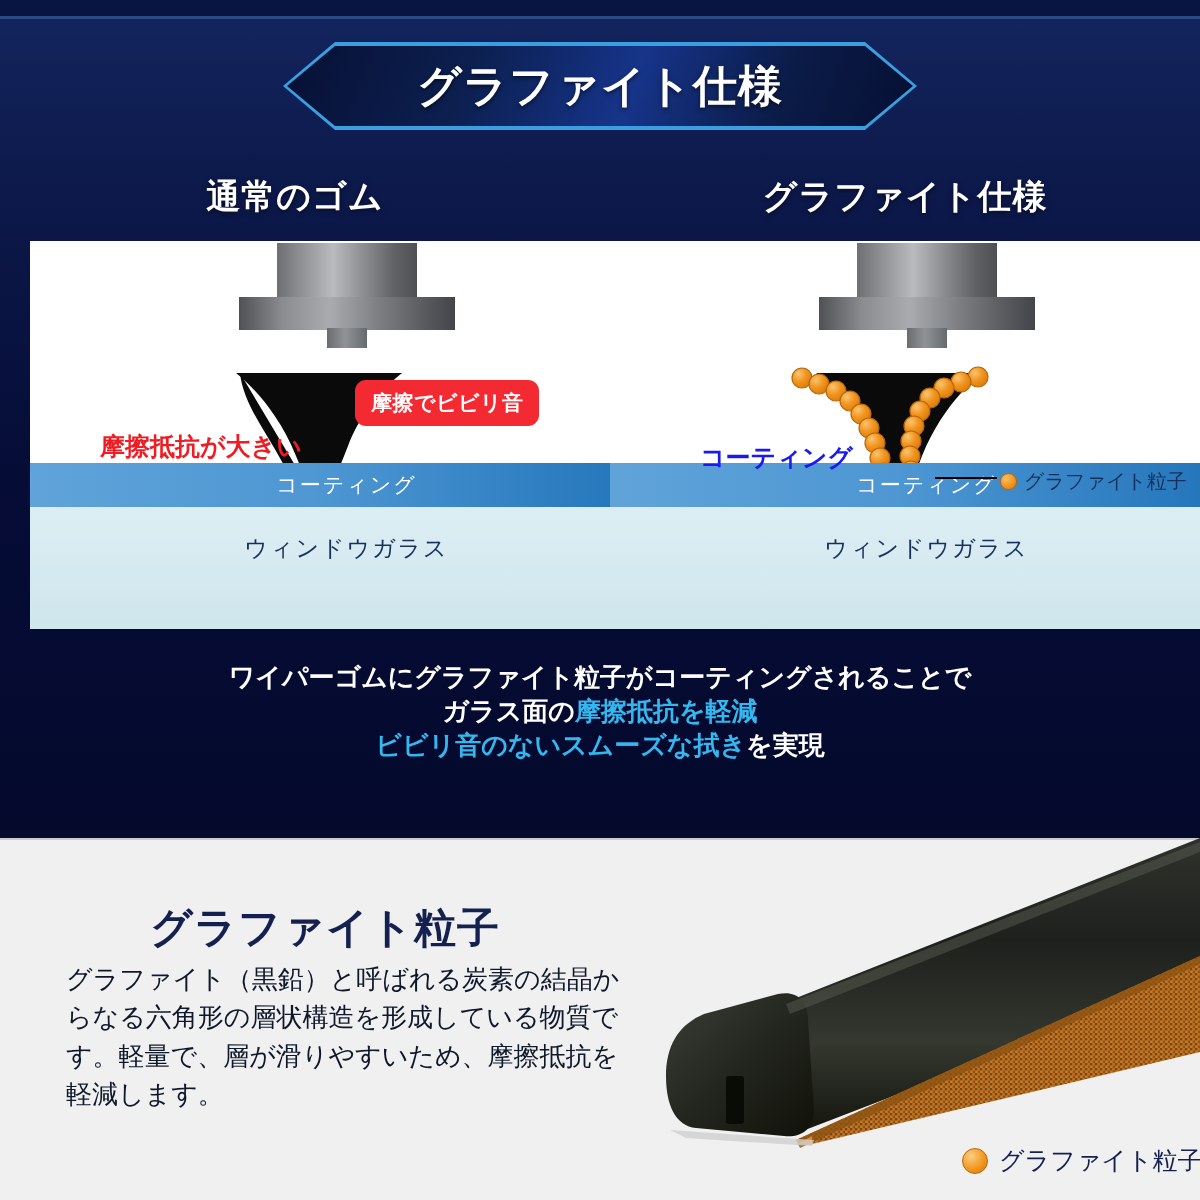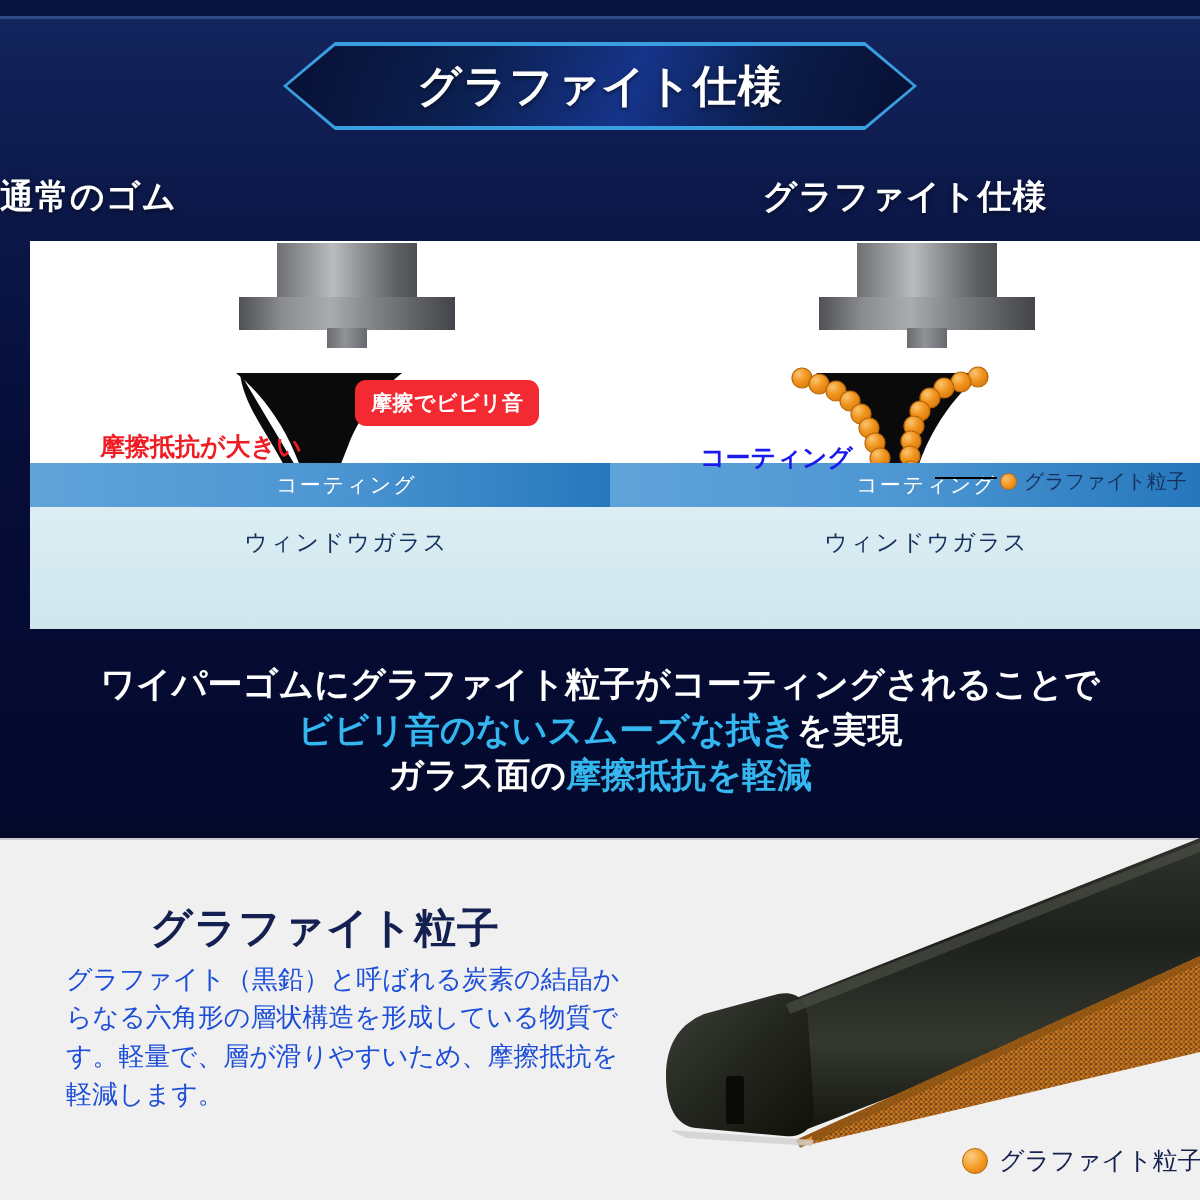--- a/index.html
+++ b/index.html
@@ -38,42 +38,42 @@
   .banner-title{
     color:#ffffff; font-size:44px; font-weight:bold; letter-spacing:1px;
     text-shadow:0 2px 4px rgba(0,0,0,.55);
   }
 
   
   .panel-title{
     position:absolute; color:#ffffff; font-size:34px; font-weight:bold;
     letter-spacing:1px; text-shadow:0 2px 5px rgba(0,0,0,.5);
   }
-  .panel-title.left { left:0; top:158px; width:590px; text-align:left; }
+  .panel-title.left { left:0; top:158px; width:590px; text-align:center; }
   .panel-title.right{ left:610px; top:158px; width:590px; text-align:center; }
 
   
   .panel{
     position:absolute; top:225px; width:633px; height:388px;
     background:#ffffff; overflow:hidden;
   }
   .panel.left { left:30px; }
   .panel.right{ left:610px; }
 
   
   .coating{
     position:absolute; left:0; bottom:122px; width:100%; height:44px;
     background:linear-gradient(90deg,#5fa3d9 0%, #4e97d3 45%, #1f72b8 100%);
     display:flex; align-items:center; justify-content:center;
   }
   .coating span{ color:#ffffff; font-size:21px; letter-spacing:2px; }
   .glass{
     position:absolute; left:0; bottom:0; width:100%; height:122px;
     background:linear-gradient(180deg,#dceef4 0%, #cfe6ed 100%);
-    display:flex; align-items:flex-start; justify-content:center; padding-top:20px;
+    display:flex; align-items:flex-start; justify-content:center; padding-top:26px;
   }
   .glass span{ color:#17315e; font-size:23px; letter-spacing:2px; }
 
   
   .holder{ position:absolute; left:50%; transform:translateX(-50%); }
   .h-top{
     position:absolute; left:50%; transform:translateX(-50%); top:2px;
     width:140px; height:58px;
     background:linear-gradient(90deg,#6d6f73 0%, #97999d 22%, #b9bbbe 40%, #8b8d91 62%, #5e6064 85%, #4e5053 100%);
   }
@@ -120,39 +120,39 @@
   .inline-legend .lbl{ color:#17315e; font-size:20px; white-space:nowrap; }
   .leader{
     position:absolute; left:935px; top:461px; width:62px; height:2px; background:#000000;
   }
 
   
   .desc{
     position:absolute; left:0; top:645px; width:1200px;
     text-align:center; line-height:1.30;
   }
-  .desc .line{ font-size:35px; font-weight:bold; color:#ffffff; letter-spacing:0px; }
+  .desc .line{ font-size:26px; font-weight:bold; color:#ffffff; letter-spacing:0px; }
   .desc .hl { color:#34b6ef; }
 
   
   .bottom-section{
     position:absolute; left:0; top:838px; width:1200px; height:362px;
     background:#f0f0f0;
   }
   .bottom-section::before{
     content:""; position:absolute; left:0; top:0; width:100%; height:2px;
     background:#c9cbd0;
   }
   .bottom-head{
     position:absolute; left:150px; top:62px;
     font-size:42px; font-weight:bold; color:#14204f; letter-spacing:1px;
   }
   .bottom-body{
     position:absolute; left:66px; top:122px; width:570px;
-    font-size:26px; color:#1d4ed8; line-height:1.48;
+    font-size:26px; color:#0f172a; line-height:1.48;
   }
 
   
   .photo{ position:absolute; left:600px; top:838px; width:600px; height:362px; overflow:hidden; }
 
   .bottom-legend{
     position:absolute; left:962px; top:1144px;
     display:flex; align-items:center; gap:11px;
   }
   .bottom-legend .dot{
@@ -276,22 +276,22 @@
     <div class="arrow-cap blue">コーティング</div>
 
     <div class="leader"></div>
     <div class="inline-legend">
       <span class="dot"></span>
       <span class="lbl">グラファイト粒子</span>
     </div>
 
     <div class="desc">
       <div class="line">ワイパーゴムにグラファイト粒子がコーティングされることで</div>
+      <div class="line"><span>ガラス面の</span><span class="hl">摩擦抵抗を軽減</span></div>
       <div class="line"><span class="hl">ビビリ音のない</span><span class="hl">スムーズな拭き</span><span>を実現</span></div>
-      <div class="line"><span>ガラス面の</span><span class="hl">摩擦抵抗を軽減</span></div>
     </div>
   </div>
 
   <div class="bottom-section">
     <div class="bottom-head">グラファイト粒子</div>
     <div class="bottom-body">グラファイト（黒鉛）と呼ばれる炭素の結晶からなる六角形の層状構造を形成している物質です。軽量で、層が滑りやすいため、摩擦抵抗を軽減します。</div>
   </div>
 
   <div class="photo">
     <svg width="600" height="362" viewBox="0 0 600 362">

